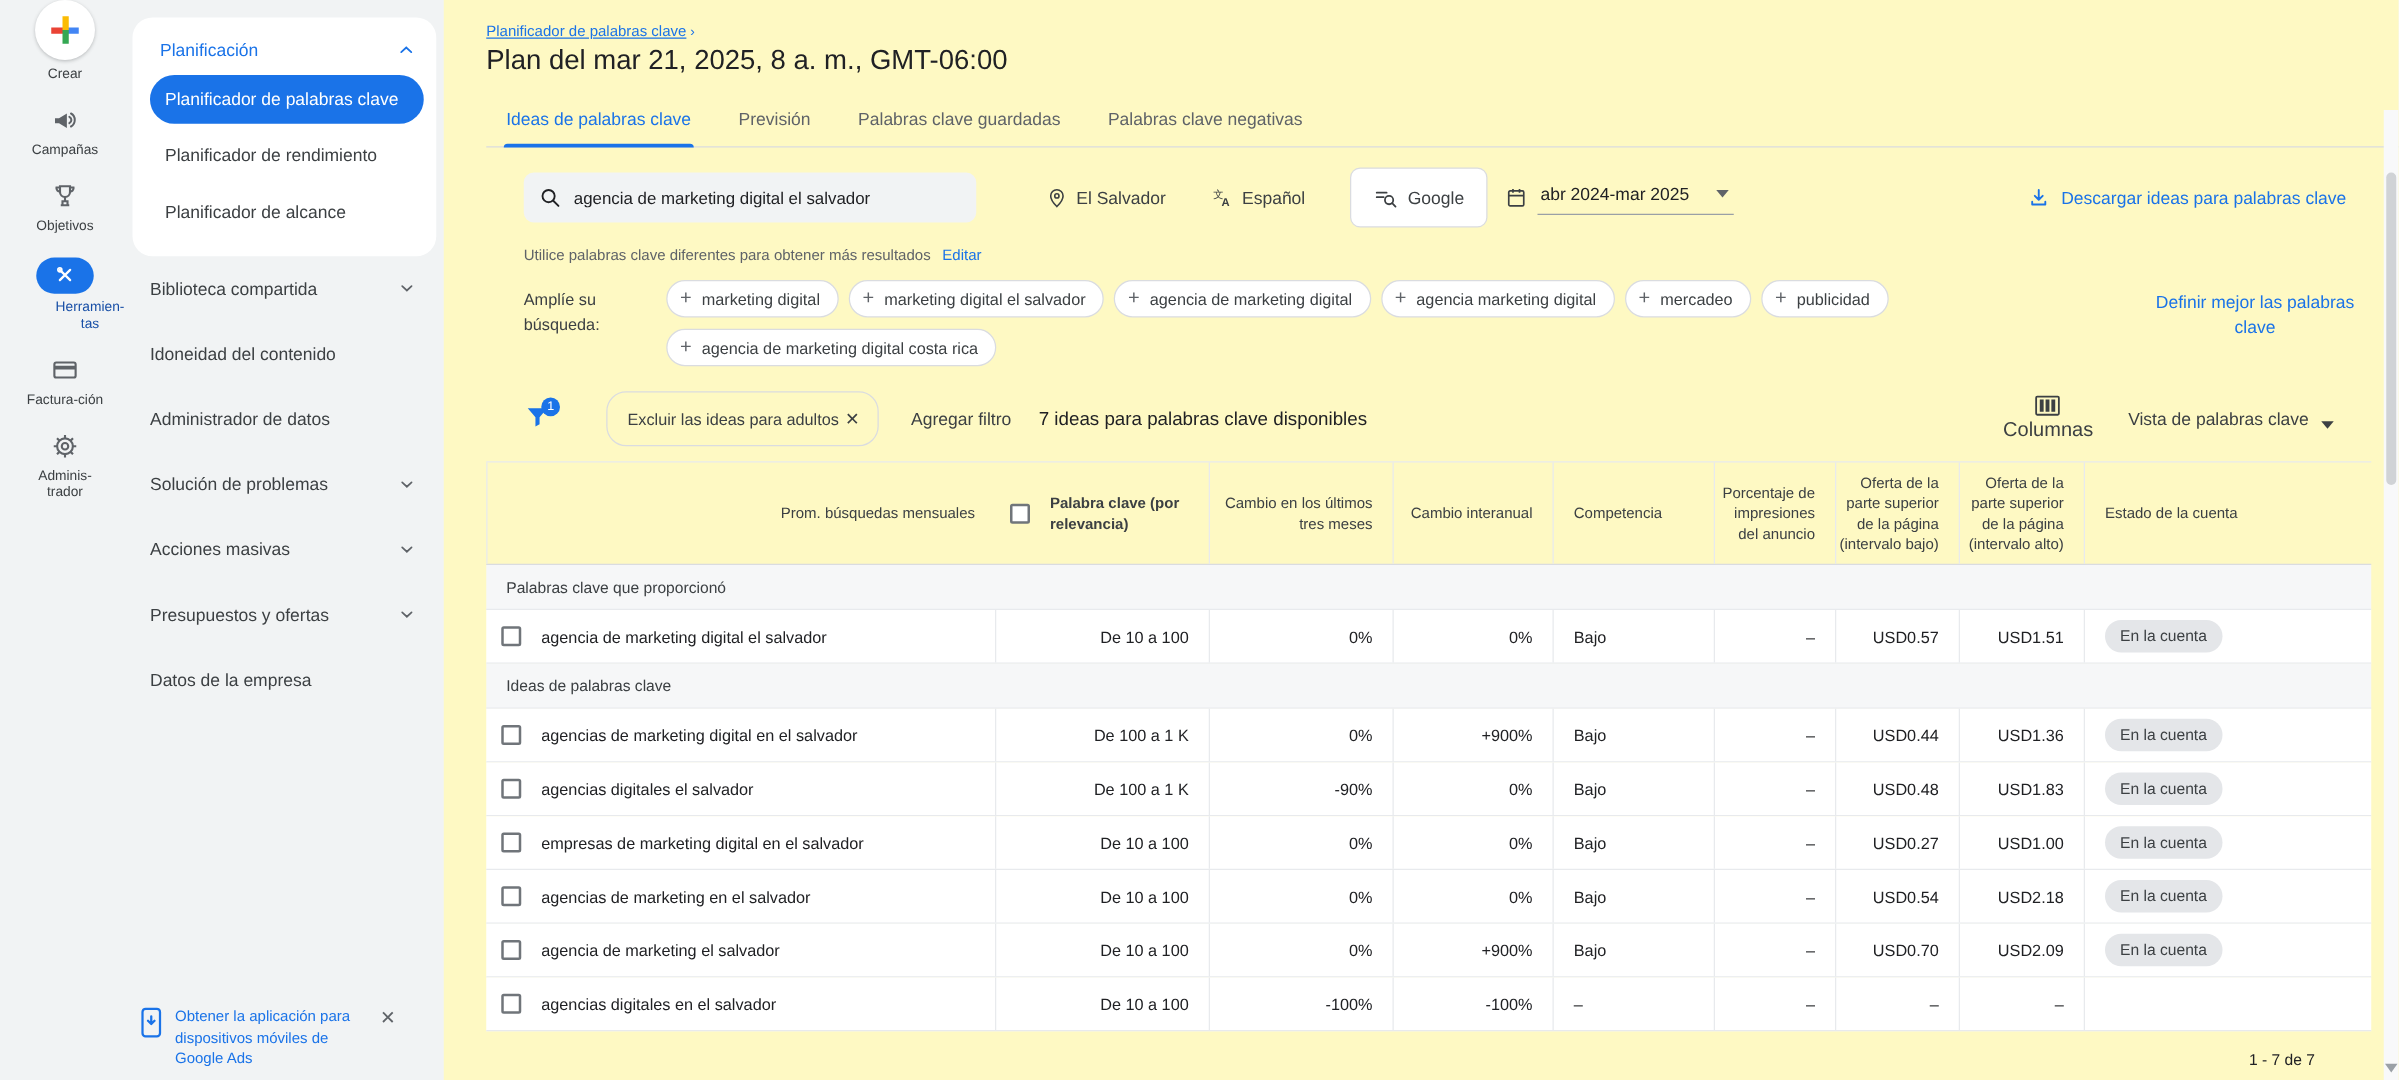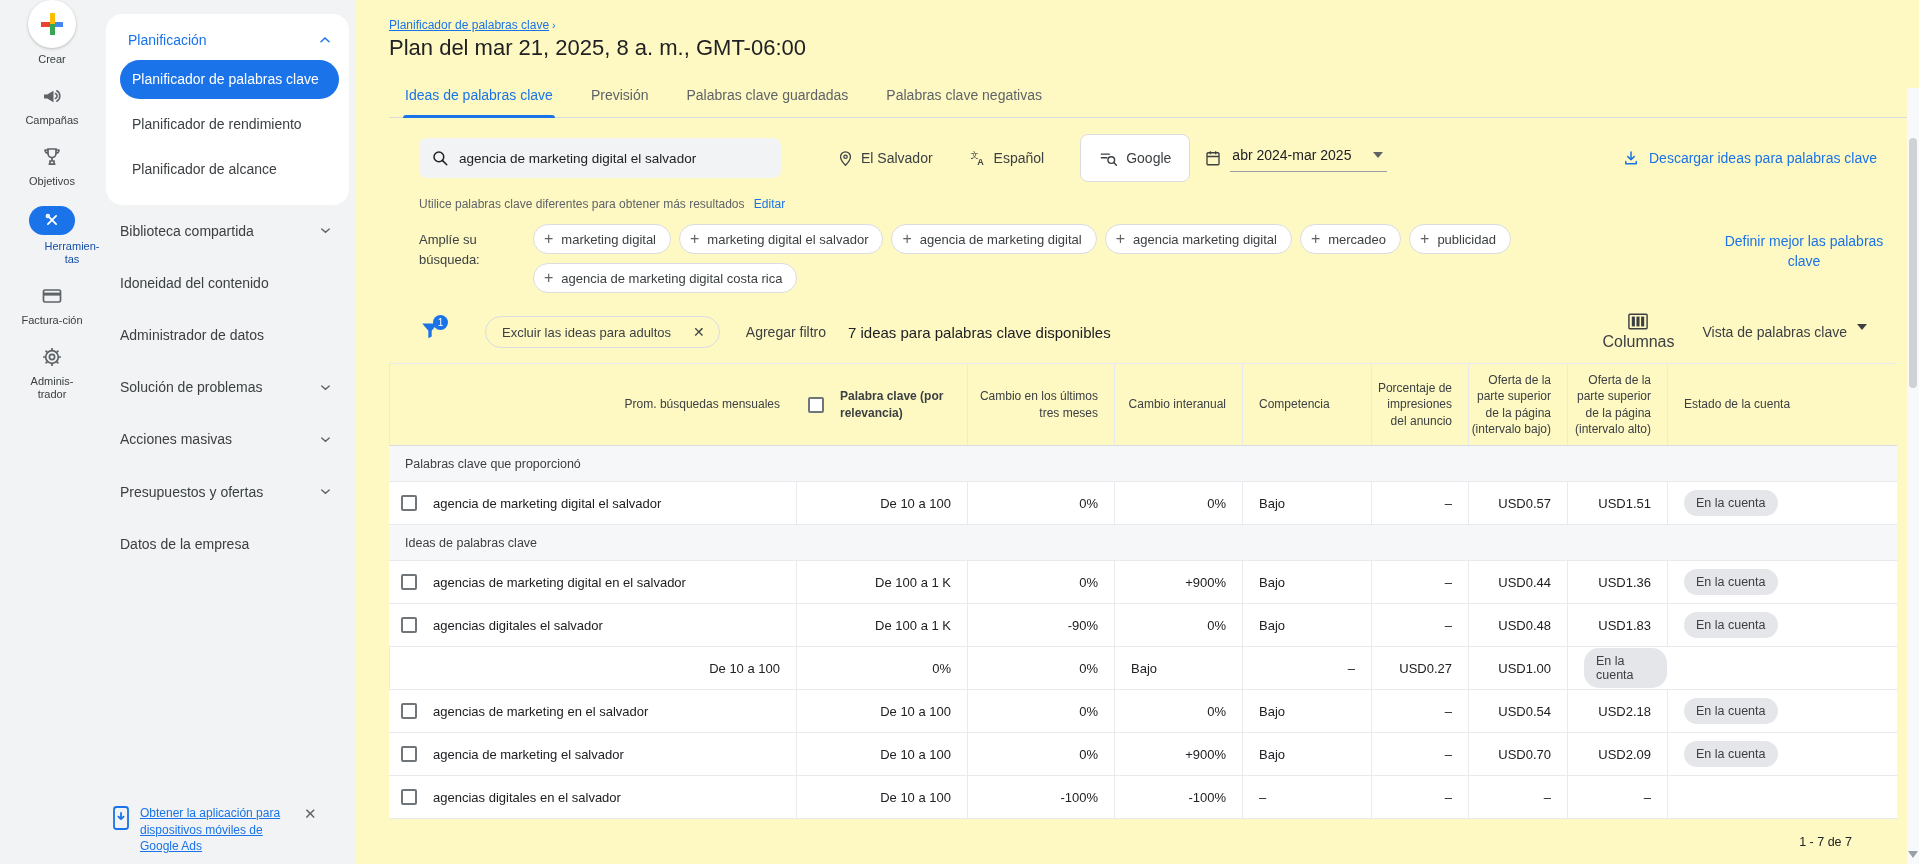--- a/index.html
+++ b/index.html
@@ -30,21 +30,21 @@
   .plan-card { background:#fff; border-radius:16px; margin-left:2px; padding:14px 10px 10px 14px; }
   .plan-header { display:flex; align-items:center; justify-content:space-between;
     padding:4px 6px 12px 8px; cursor:pointer; }
   .plan-header-label { color:#1a73e8; font-size:14px; }
   .plan-item { font-size:14px; color:#3c4043; line-height:1.35; padding:10px 12px; border-radius:20px;
     cursor:pointer; margin-bottom:6px; }
   .plan-item.active { background:#1a73e8; color:#fff; }
   .side-item { display:flex; align-items:center; justify-content:space-between; font-size:14px;
     color:#3c4043; padding:17px 16px 17px 16px; cursor:pointer; line-height:1.3; }
   .promo { position:absolute; left:6px; bottom:10px; width:238px; display:flex; gap:8px; cursor:pointer; }
-  .promo-text { font-size:12px; color:#1a73e8; width:150px; line-height:1.35;text-decoration:underline; }
+  .promo-text { font-size:12px; color:#1a73e8; width:150px; line-height:1.35; }
   .promo-close { font-size:15px; color:#5f6368; margin-left:6px; cursor:pointer; }
 
   
   .main { flex:1; background:#fef9c3; position:relative; overflow:hidden; }
   .breadcrumb { margin:18px 0 3px 34px; font-size:12px; color:#1a73e8; }
   .breadcrumb a { color:#1a73e8; text-decoration:underline; cursor:pointer; }
   .bc-sep { text-decoration:none; margin-left:3px; font-size:11px; }
   .page-title { margin-left:34px; font-size:22px; font-weight:400; color:#202124; }
 
   .tabs-wrap { margin:16px 0 0 34px; border-bottom:1px solid #dadce0; padding-left:14px;
@@ -80,30 +80,30 @@
   .chip { display:inline-flex; align-items:center; gap:8px; border:1px solid #dadce0; border-radius:16px;
     height:30px; padding:0 14px 0 10px; font-size:13px; color:#3c4043; background:#fff; cursor:pointer; white-space:nowrap; }
   .chip .plus { font-size:16px; color:#5f6368; }
   .refine { margin-left:auto; width:190px; text-align:center; font-size:14px; color:#1a73e8;
     line-height:1.4; padding-top:8px; cursor:pointer; }
 
   .filterbar { margin:20px 22px 0 64px; display:flex; align-items:center; }
   .funnel-wrap { position:relative; width:26px; height:26px; cursor:pointer; }
   .funnel-badge { position:absolute; top:-4px; right:-3px; width:15px; height:15px; border-radius:50%;
     background:#1a73e8; color:#fff; font-size:10px; display:flex; align-items:center; justify-content:center; }
-  .filter-chip { margin-left:40px; display:inline-flex; align-items:center; gap:22px;
-    border:1px solid #dadce0; border-radius:16px; height:32px; padding:0 14px 0 16px; font-size:13px;
+  .filter-chip { margin-left:40px; display:inline-flex; align-items:center; gap:5px;
+    border:1px solid #dadce0; border-radius:16px; height:44px; padding:0 14px 0 16px; font-size:13px;
     color:#3c4043; cursor:pointer; }
   .filter-chip .x { font-size:14px; color:#3c4043; }
   .add-filter { margin-left:26px; font-size:14px; color:#3c4043; cursor:pointer; }
   .ideas-count { margin-left:22px; font-size:15px; color:#202124; }
   .cols-block { margin-left:auto; display:flex; flex-direction:column; align-items:center; gap:3px;
     cursor:pointer; }
   .cols-label { font-size:16px; color:#3c4043; }
-  .view-select { margin-left:28px; margin-right:30px; display:flex; align-items:flex-start; gap:10px;
+  .view-select { margin-left:28px; margin-right:30px; display:flex; align-items:flex-end; gap:10px;
     font-size:14px; color:#3c4043; cursor:pointer; }
   .view-select .caret { border-top-color:#3c4043; }
 
   
   .tbl { margin:12px 22px 0 34px; width:1508px; border-top:1px solid #e8eaed;
     --cols:407px 171px 147px 128px 129px 97px 99px 100px 230px; }
   .grid-row { display:grid; grid-template-columns:var(--cols); align-items:stretch; }
   .hdr { height:82px; border-bottom:1px solid #dadce0; }
   .cell { display:flex; align-items:center; font-size:13px; color:#202124; }
   .hdr .cell { font-size:12px; color:#3c4043; line-height:1.35; }
@@ -471,20 +471,24 @@
         <div class="cell num bl">0%</div>
         <div class="cell lft bl">Bajo</div>
         <div class="cell num bl">–</div>
         <div class="cell num bl">USD0.48</div>
         <div class="cell num bl">USD1.83</div>
         <div class="cell lft bl">
             <span class="badge">En la cuenta</span>
           </div>
       </div>
       <div class="grid-row data-row">
+        <div class="cell kw-cell">
+            <span class="checkbox"></span>
+            <span>empresas de marketing digital en el salvador</span>
+          </div>
         <div class="cell num bl">De 10 a 100</div>
         <div class="cell num bl">0%</div>
         <div class="cell num bl">0%</div>
         <div class="cell lft bl">Bajo</div>
         <div class="cell num bl">–</div>
         <div class="cell num bl">USD0.27</div>
         <div class="cell num bl">USD1.00</div>
         <div class="cell lft bl">
             <span class="badge">En la cuenta</span>
           </div>

